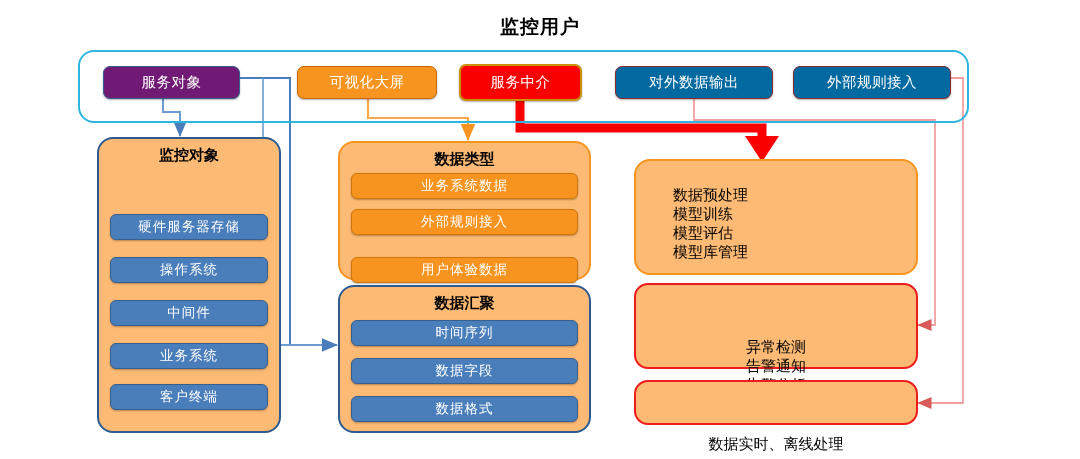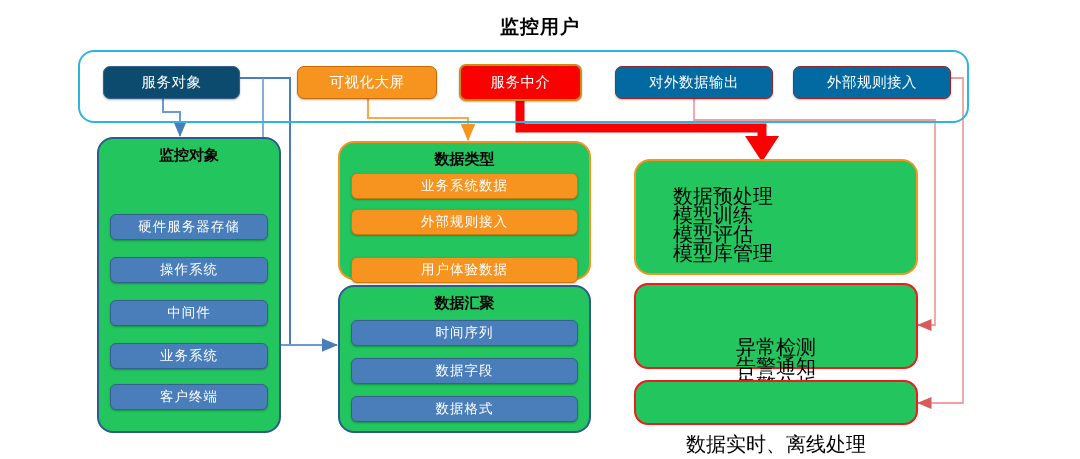--- a/index.html
+++ b/index.html
@@ -10,45 +10,45 @@
 
   .title{position:absolute;left:0;top:14px;width:1080px;text-align:center;
          font-size:19px;font-weight:bold;color:#000;letter-spacing:1px;}
 
   .topband{position:absolute;left:78px;top:50px;width:887px;height:69px;
            border:2.5px solid #2fb5dd;border-radius:16px;background:transparent;}
 
   .chip{position:absolute;height:33px;border-radius:7px;display:flex;
         align-items:center;justify-content:center;color:#fff;font-size:14.5px;
         letter-spacing:0.5px;box-sizing:border-box;white-space:nowrap;}
-  .chip.blue{background:#0c4a6e;border:1.5px solid #36618f;
+  .chip.blue{background:#701a75;border:1.5px solid #36618f;
              box-shadow:0 1px 2px rgba(0,0,0,.30);}
   .chip.orange{background:#f79420;border:1.5px solid #c76a06;
                box-shadow:0 1px 2px rgba(0,0,0,.30);}
   .chip.red{background:#fa0000;border:2.5px solid #c8900c;
             box-shadow:0 1px 2px rgba(0,0,0,.30);}
   .chip.darkred{background:#0369a1;border:1.5px solid #8d2a2e;
                 box-shadow:0 1px 2px rgba(0,0,0,.30);}
 
-  .panel{position:absolute;box-sizing:border-box;background:#22c55e;}
+  .panel{position:absolute;box-sizing:border-box;background:#fdba74;}
   .panel.blueP{border:2.5px solid #2e5a8e;border-radius:16px;}
-  .panel.orangeP{border:2.5px solid #f79420;border-radius:16px;}
+  .panel.orangeP{border:2.5px solid #f79420;border-radius:16px;font-family:Liberation Mono, monospace;}
   .panel.redP{border:2.5px solid #ee1c1c;border-radius:14px;}
   .panel-title{position:absolute;left:0;top:7px;width:100%;text-align:center;
                font-size:15px;font-weight:bold;color:#000;}
 
   .item{position:absolute;left:11px;right:11px;height:26px;border-radius:6px;
         display:flex;align-items:center;justify-content:center;color:#fff;
         font-size:13.5px;letter-spacing:1px;box-sizing:border-box;white-space:nowrap;}
   .item.blue{background:#4a7ebb;border:1px solid #36618f;
              box-shadow:0 1px 2px rgba(0,0,0,.28);}
   .item.orange{background:#f79420;border:1px solid #cf7708;
                box-shadow:0 1px 2px rgba(0,0,0,.28);}
 
-  .lines{position:absolute;color:#000;font-size:20px;line-height:19px;white-space:pre;}
+  .lines{position:absolute;color:#000;font-size:15px;line-height:19px;white-space:pre;}
   .lines.left{text-align:left;}
   .lines.center{text-align:center;margin-top:45px;}
 </style>
 </head>
 <body>
 
 <div id="stage">
 
   <div class="title">监控用户</div>
 

